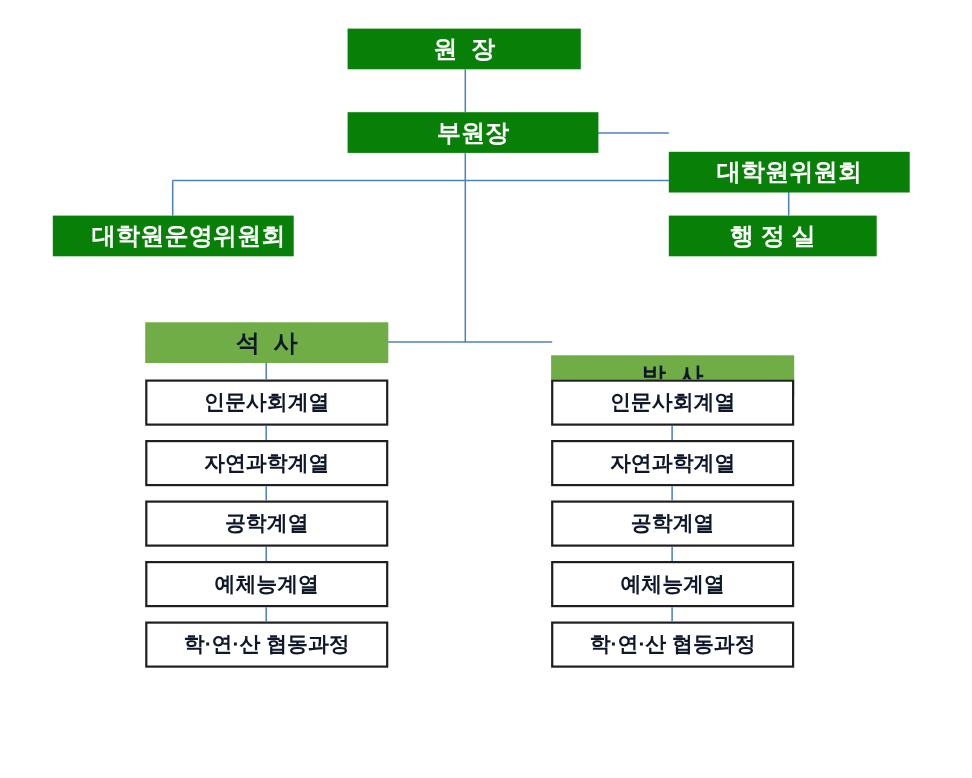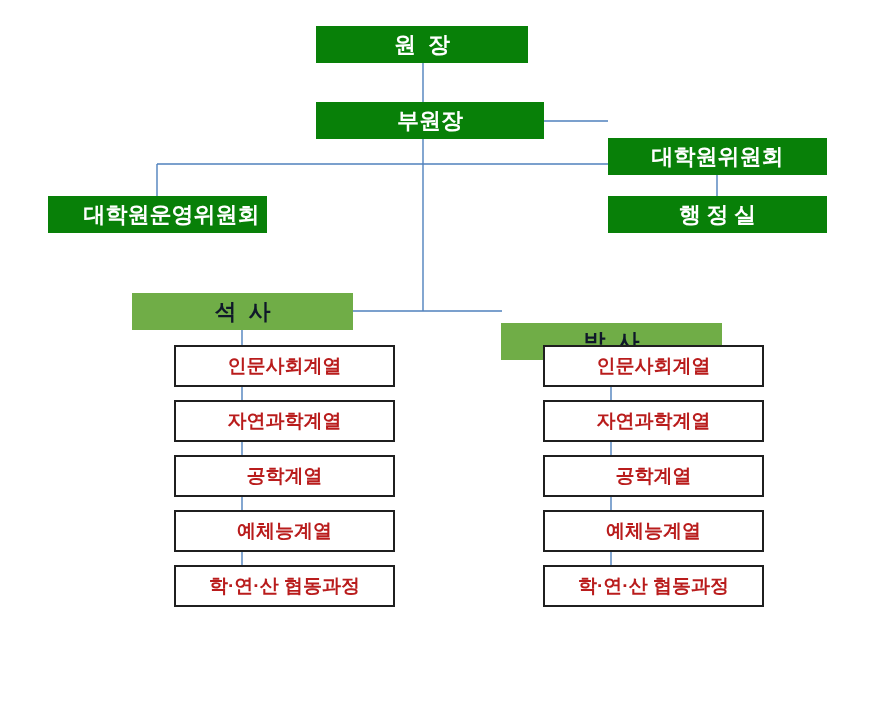--- a/index.html
+++ b/index.html
@@ -29,23 +29,22 @@
     font-size: 22px;
   }
   .light {
     background: var(--light-green, #70AD47);
     color: #0f172a;
     font-size: 22px;
   }
   .plain {
     background: #ffffff;
     border: 2px solid var(--box-border, #1F1F1F);
-    color: #b91c1c;
+    color: #0f172a;
     font-size: 19px;
-    margin-left: 42px;
   }
 </style>
 </head>
 <body>
 
 <div class="canvas">
 
   <svg class="lines" viewBox="0 0 884 707" xmlns="http://www.w3.org/2000/svg">
 
     <line x1="423" y1="63" x2="423" y2="102"></line>
@@ -74,21 +73,21 @@
   </svg>
 
   <div class="node dark" style="left:316px; top:26px;  width:212px; height:37px;">원  장</div>
 
   <div class="node dark" style="left:316px; top:102px; width:228px; height:37px;">부원장</div>
 
   <div class="node dark" style="left:608px; top:102px; width:219px; height:37px;margin-top:36px;">대학원위원회</div>
 
   <div class="node dark" style="left:48px;  top:196px; width:219px; height:37px;padding-left:28px;">대학원운영위원회</div>
 
-  <div class="node dark" style="left:608px; top:196px; width:219px; height:37px;font-family:Liberation Serif, serif;">행 정 실</div>
+  <div class="node dark" style="left:608px; top:196px; width:189px; height:37px;">행 정 실</div>
 
   <div class="node light" style="left:132px; top:293px; width:221px; height:37px;">석  사</div>
 
   <div class="node plain" style="left:132px; top:345px; width:221px; height:42px;">인문사회계열</div>
   <div class="node plain" style="left:132px; top:400px; width:221px; height:42px;">자연과학계열</div>
   <div class="node plain" style="left:132px; top:455px; width:221px; height:42px;">공학계열</div>
   <div class="node plain" style="left:132px; top:510px; width:221px; height:42px;">예체능계열</div>
   <div class="node plain" style="left:132px; top:565px; width:221px; height:42px;">학·연·산 협동과정</div>
 
   <div class="node light" style="left:501px; top:293px; width:221px; height:37px;margin-top:30px;">박  사</div>

